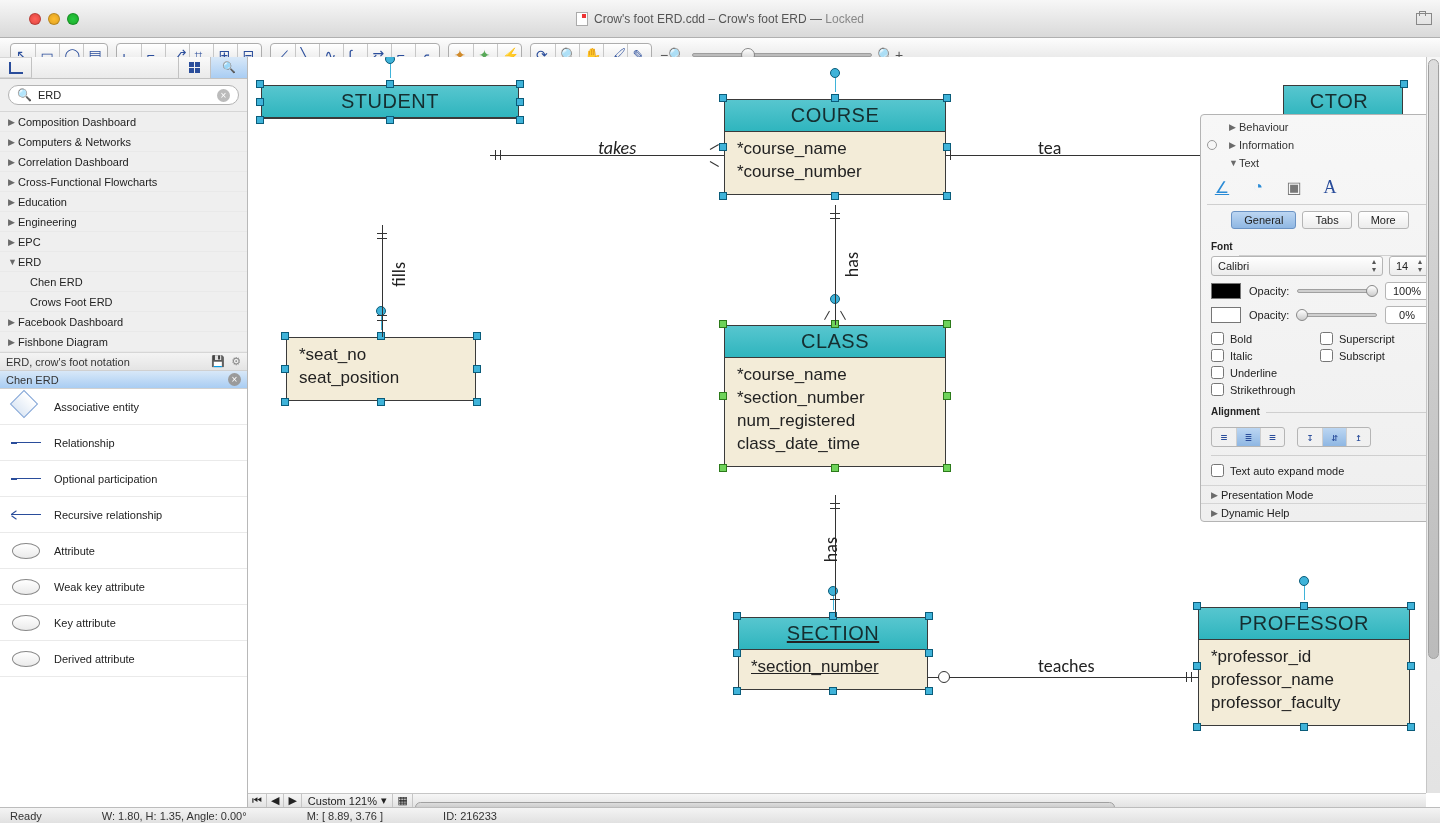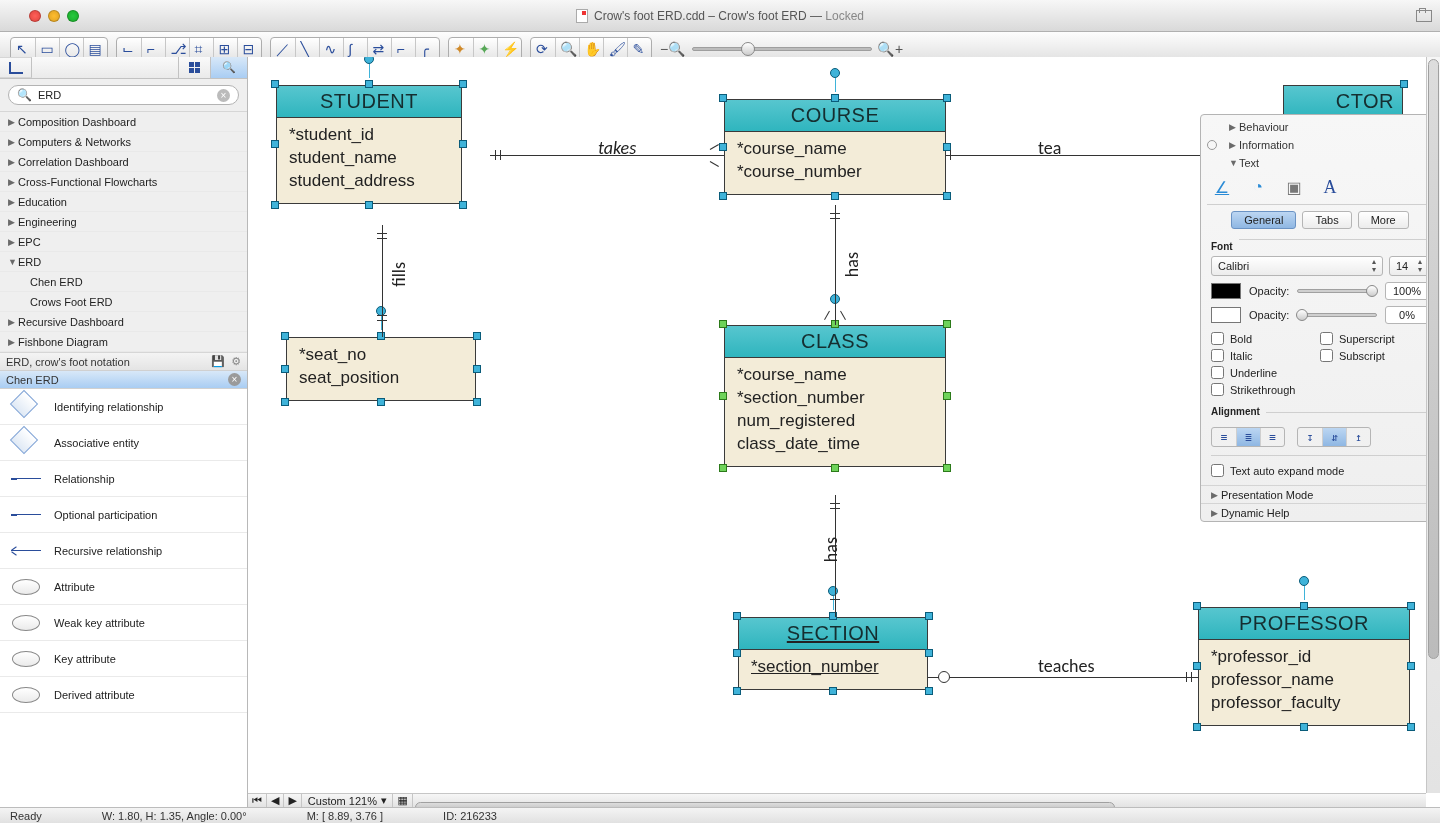--- a/index.html
+++ b/index.html
@@ -1,19 +1,19 @@
 <!DOCTYPE html>
 <html><head>
 <meta charset="utf-8">
 <style>
   * { box-sizing: border-box; margin: 0; padding: 0; font-family: "Lucida Grande", "Helvetica Neue", Arial, sans-serif; }
   body { width: 1440px; height: 823px; background: #ededed; font-size: 11px; color: #222; overflow: hidden; }
 
   
-  .titlebar { height: 32px; background: linear-gradient(#f7f7f7,#d9d9d9); border-bottom: 1px solid #b0b0b0; display: flex; align-items: center; position: relative; padding-left: 20px; }
+  .titlebar { height: 38px; background: linear-gradient(#f7f7f7,#d9d9d9); border-bottom: 1px solid #b0b0b0; display: flex; align-items: center; position: relative; padding-left: 20px; }
   .traffic { display: flex; gap: 7px; margin-left: 9px; }
   .traffic span { width: 12px; height: 12px; border-radius: 50%; display: inline-block; border: 1px solid rgba(0,0,0,.2); }
   .tl-close { background: radial-gradient(#ff6159,#e0443e); }
   .tl-min   { background: radial-gradient(#ffbd2e,#dea123); }
   .tl-max   { background: radial-gradient(#28c940,#1aab29); }
   .titlebar .title { position: absolute; left: 50%; transform: translateX(-50%); font-size: 12px; color:#555; display:flex; align-items:center; gap:6px; }
   .title .doc-icon { width:12px; height:14px; background:#fff; border:1px solid #aaa; position:relative; }
   .title .doc-icon::after { content:""; position:absolute; top:1px; right:1px; width:4px; height:4px; background:#e33; }
   .titlebar .fs-icon { margin-left:auto; margin-right:8px; width:16px; height:12px; border:1px solid #888; position:relative; }
   .titlebar .fs-icon::after { content:""; position:absolute; left:2px; top:-3px; width:5px; height:4px; border:1px solid #888; border-bottom:none; }
@@ -324,21 +324,21 @@
         <span>ERD</span>
       </div>
       <div class="row indent1">
         <span>Chen ERD</span>
       </div>
       <div class="row indent1">
         <span>Crows Foot ERD</span>
       </div>
       <div class="row">
         <span class="tri">▶</span>
-        <span>Recursive Dashboard</span>
+        <span>Facebook Dashboard</span>
       </div>
       <div class="row">
         <span class="tri">▶</span>
         <span>Fishbone Diagram</span>
       </div>
     </div>
 
   <div class="stencil-head">
     <span>ERD, crow's foot notation</span>
     <span class="icons">
@@ -348,26 +348,20 @@
   </div>
   <div class="stencil-head active">
     <span>Chen ERD</span>
     <span class="close">×</span>
   </div>
   <div class="stencil-list" id="stencil">
       <div class="stencil-item">
         <div class="thumb diamond-wrap">
           <div class="th-diamond"></div>
         </div>
-        <span>Identifying relationship</span>
-      </div>
-      <div class="stencil-item">
-        <div class="thumb diamond-wrap">
-          <div class="th-diamond"></div>
-        </div>
         <span>Associative entity</span>
       </div>
       <div class="stencil-item">
         <div class="thumb">
           <div class="th-line"></div>
         </div>
         <span>Relationship</span>
       </div>
       <div class="stencil-item">
         <div class="thumb">
@@ -404,27 +398,22 @@
           <div class="th-ellipse"></div>
         </div>
         <span>Derived attribute</span>
       </div>
     </div>
 </div>
 
 <div class="canvas-wrap">
   <div class="canvas">
 
-    <div class="entity" style="left:28px; top:28px; width:186px;">
+    <div class="entity" style="left:13px; top:28px; width:258px;">
       <div class="head">STUDENT</div>
-      <div class="body" id="attrs-student">
-          <div>*student_id</div>
-          <div>student_name</div>
-          <div>student_address</div>
-        </div>
       <div class="sel-handles">
           <div class="rot"></div>
           <div class="sh tl"></div>
           <div class="sh tc"></div>
           <div class="sh tr"></div>
           <div class="sh ml"></div>
           <div class="sh mr"></div>
           <div class="sh bl"></div>
           <div class="sh bc"></div>
           <div class="sh br"></div>
@@ -521,21 +510,21 @@
           <div class="sh tr"></div>
           <div class="sh ml"></div>
           <div class="sh mr"></div>
           <div class="sh bl"></div>
           <div class="sh bc"></div>
           <div class="sh br"></div>
         </div>
     </div>
 
     <div class="entity" style="left:1035px; top:28px; width:120px;">
-      <div class="head" style="text-align:right; padding-right:8px;">CTOR</div>
+      <div class="head" style="text-align:center; padding-right:8px;">CTOR</div>
       <div class="body" id="attrs-instructor" style="text-align:right;">
           <div>o</div>
           <div>me</div>
           <div>ulty</div>
         </div>
       <div class="sel-handles">
           <div class="sh tr"></div>
           <div class="sh mr"></div>
           <div class="sh br"></div>
           <div class="sh bc"></div>
@@ -603,21 +592,21 @@
       <span class="ico" style="color:#777">▣</span>
       <span class="ico" style="font-family:serif;font-size:18px;color:#2a4d9b">A</span>
     </div>
     <div class="sep"></div>
     <div class="tabs">
       <div class="tab on">General</div>
       <div class="tab">Tabs</div>
       <div class="tab">More</div>
     </div>
     <div class="inner">
-      <div style="display:flex;align-items:flex-start">
+      <div style="display:flex;align-items:flex-end">
           <span class="lbl">Font</span>
           <span class="line-sep"></span>
         </div>
       <div class="font-row">
         <div class="select">
             <span>Calibri</span>
             <span class="arrows">
               <span>▴</span>
               <span>▾</span>
             </span>

